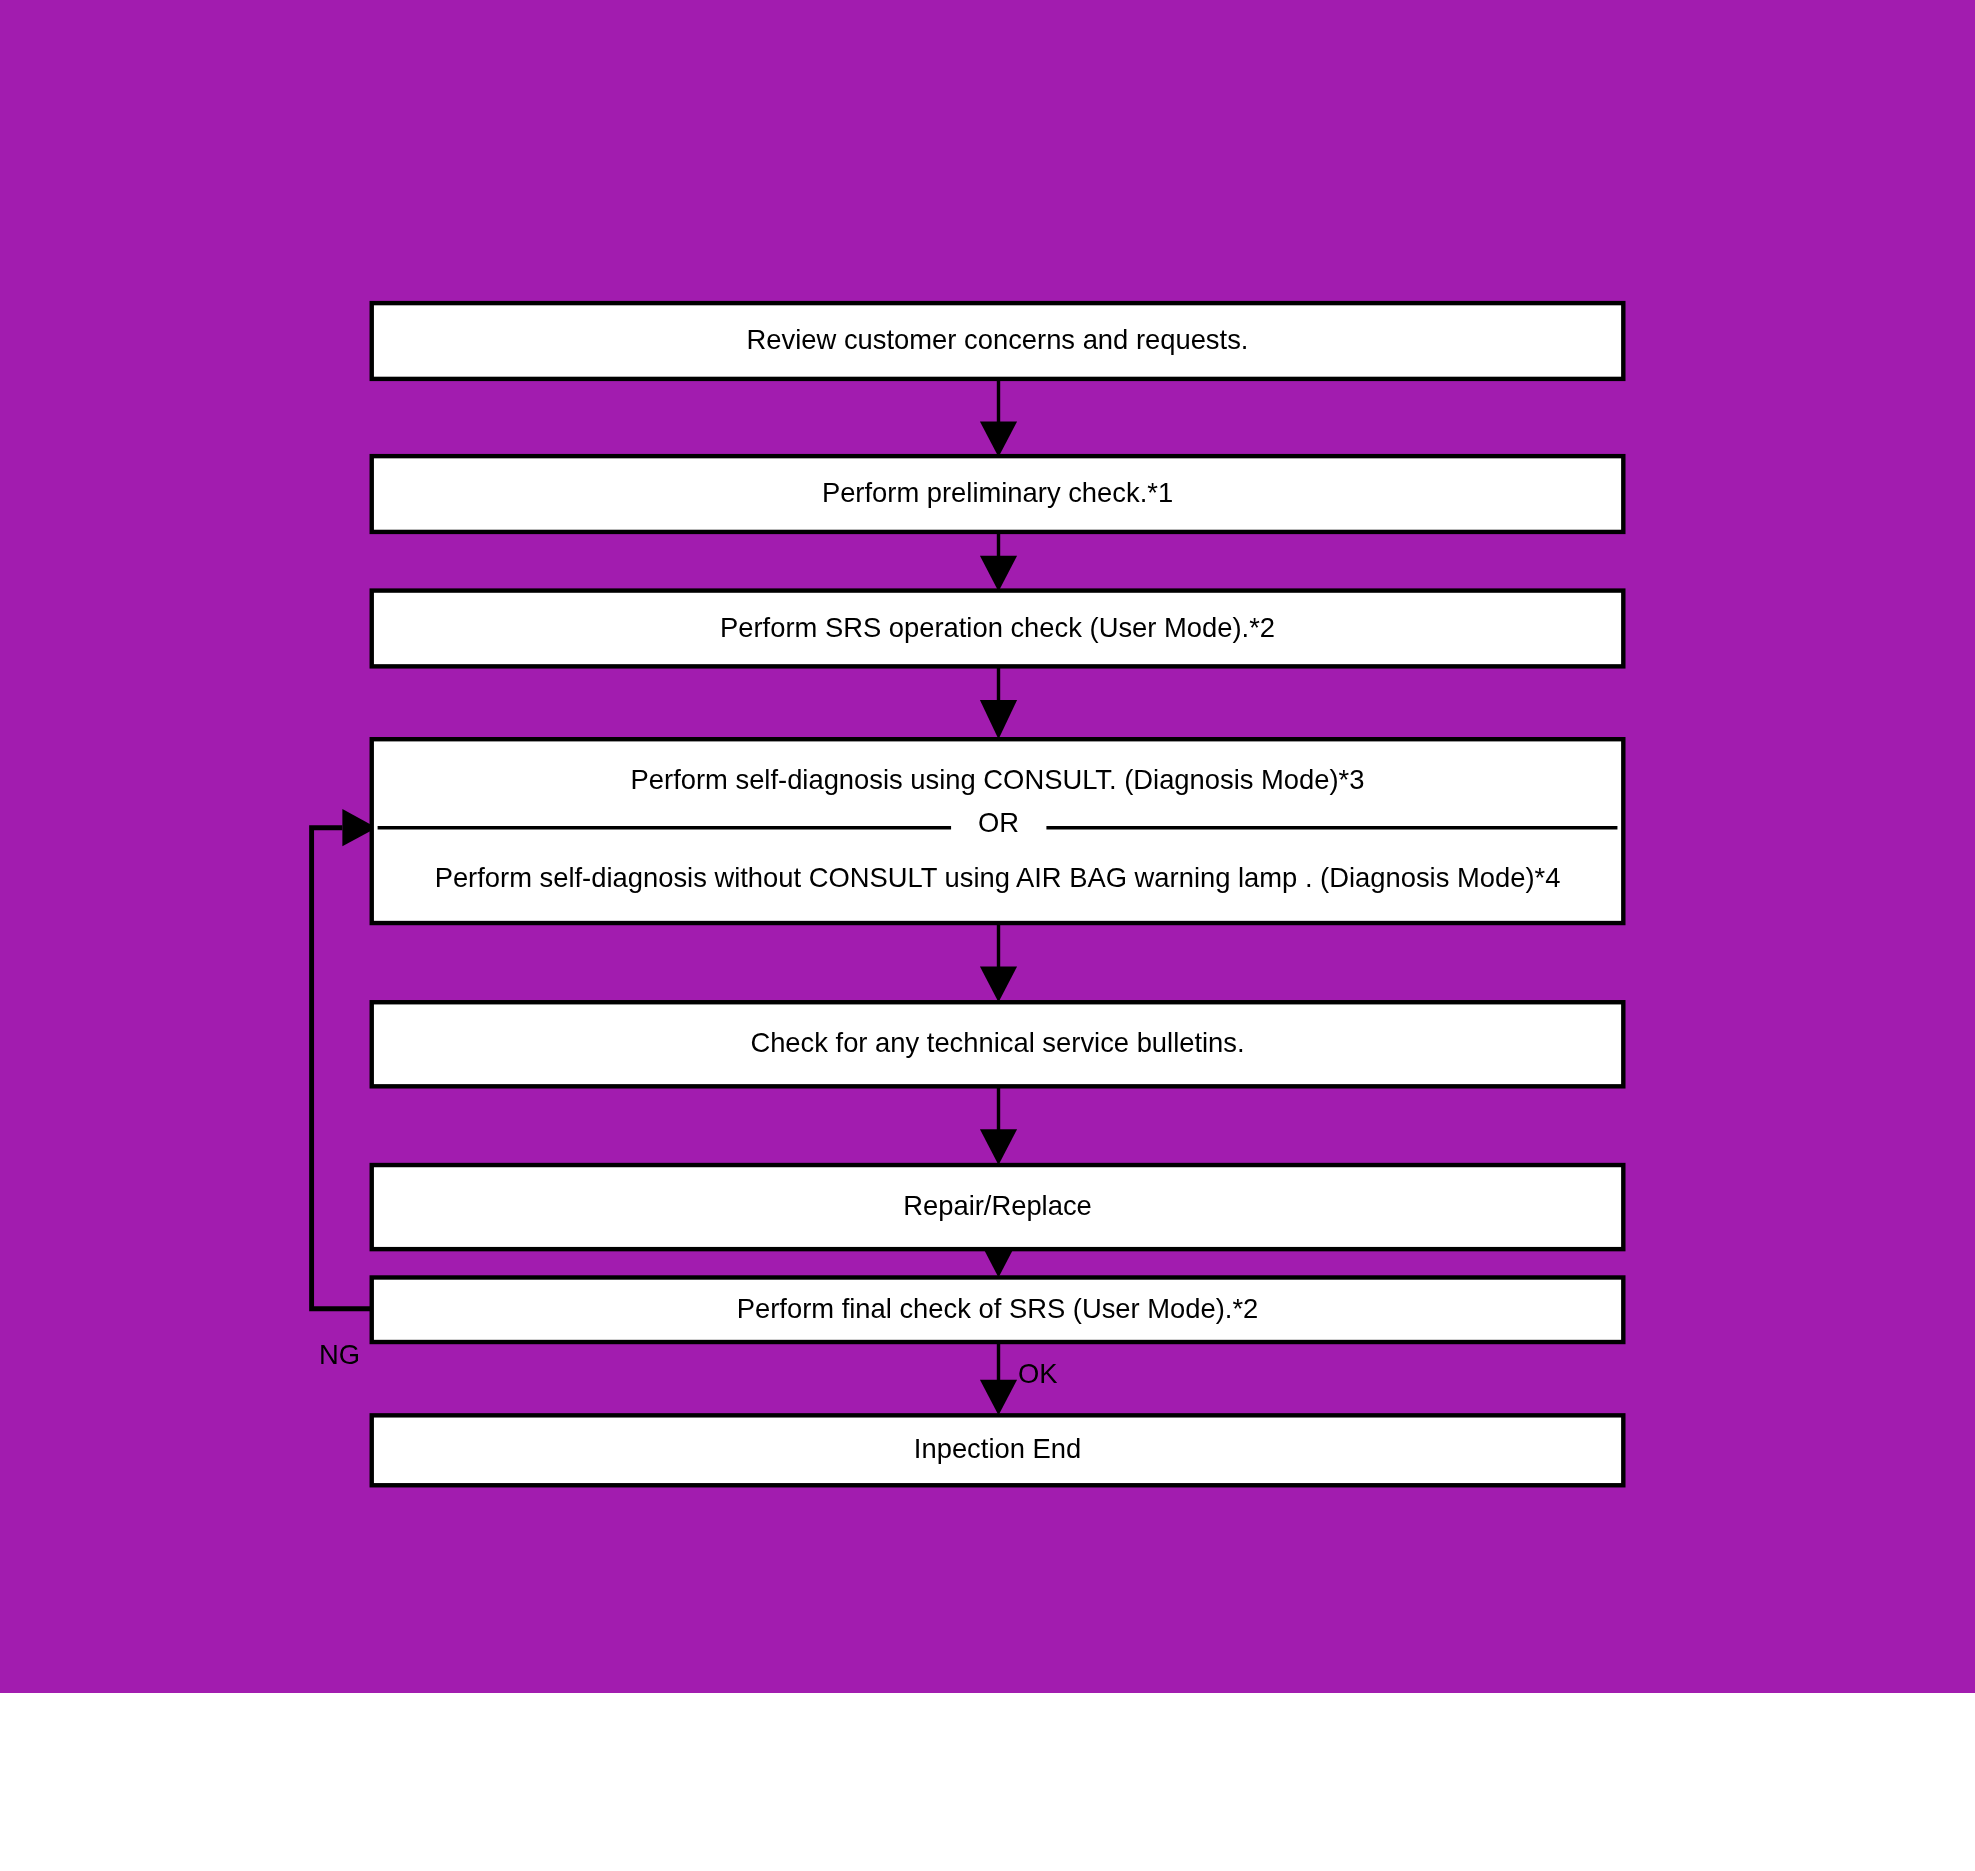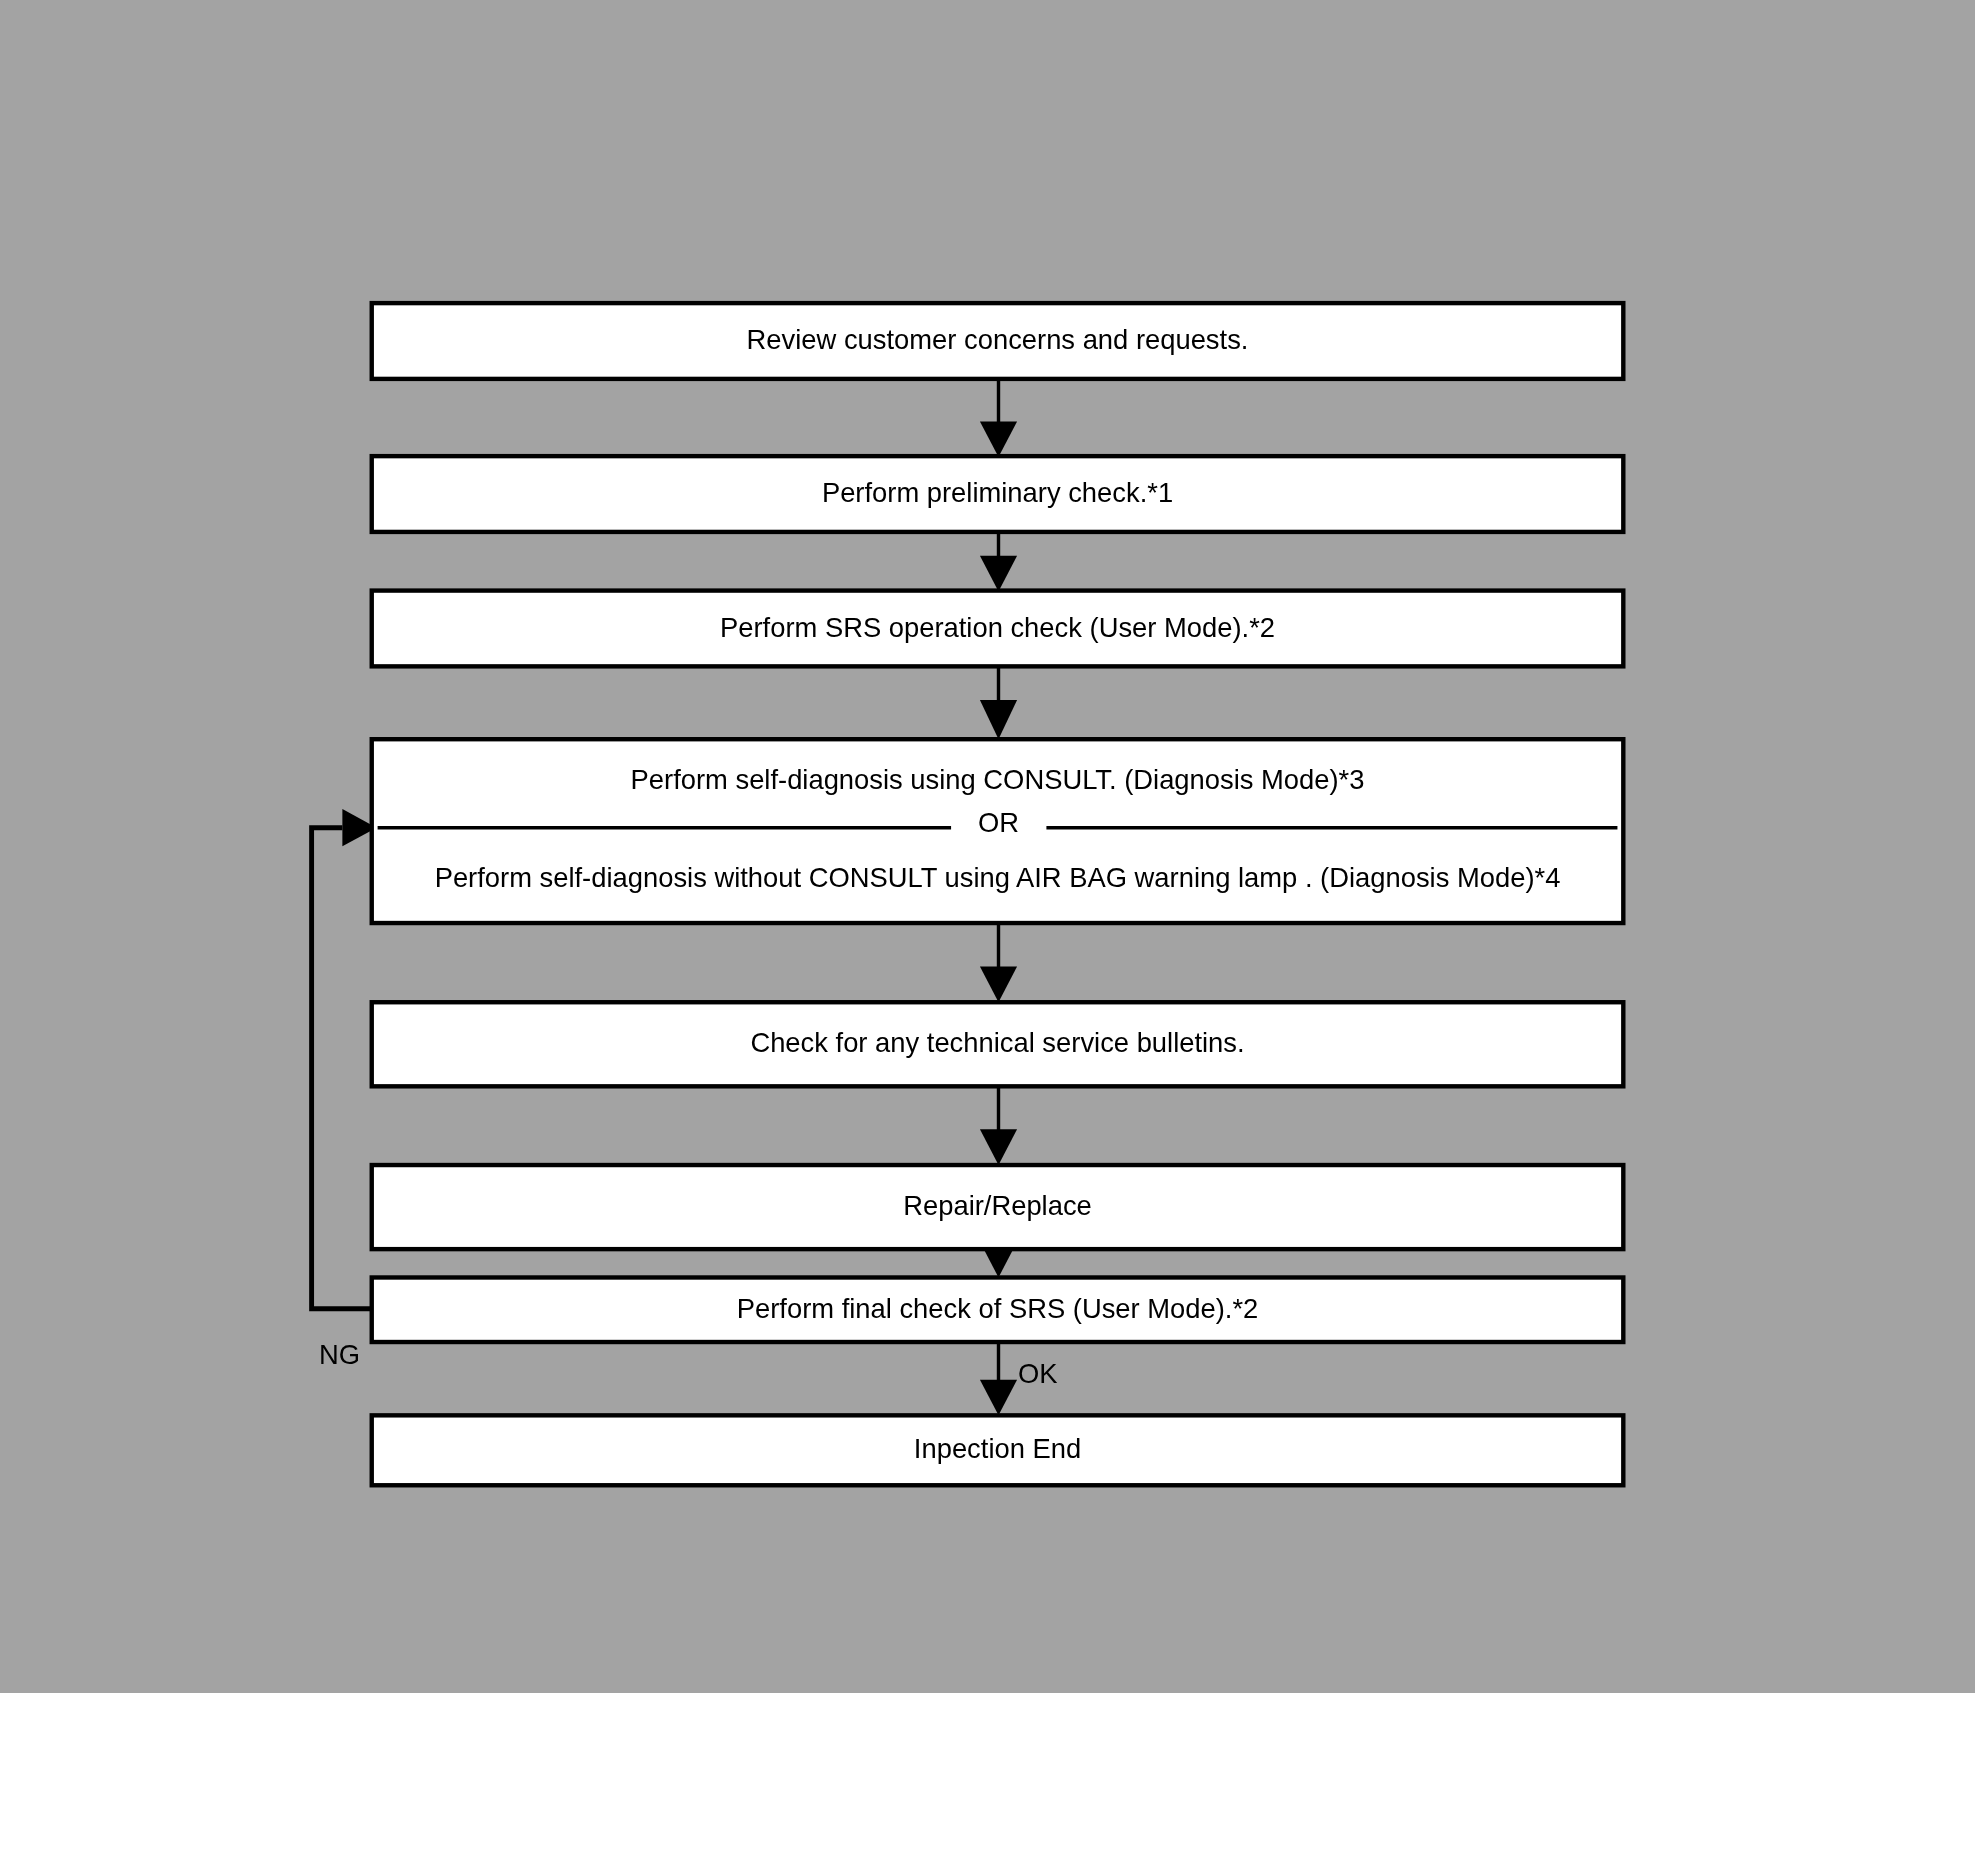--- a/index.html
+++ b/index.html
@@ -9,21 +9,21 @@
     background: #ffffff;
   }
   body {
     font-family: "Liberation Sans", sans-serif;
     color: #000000;
   }
   #canvas {
     position: relative;
     width: 1975px;
     height: 1693px;
-    background: #a3a3a3;
+    background: #a21caf;
     overflow: hidden;
   }
   #flow-svg {
     position: absolute;
     left: 0;
     top: 0;
     width: 1975px;
     height: 1871px;
     display: block;
   }

